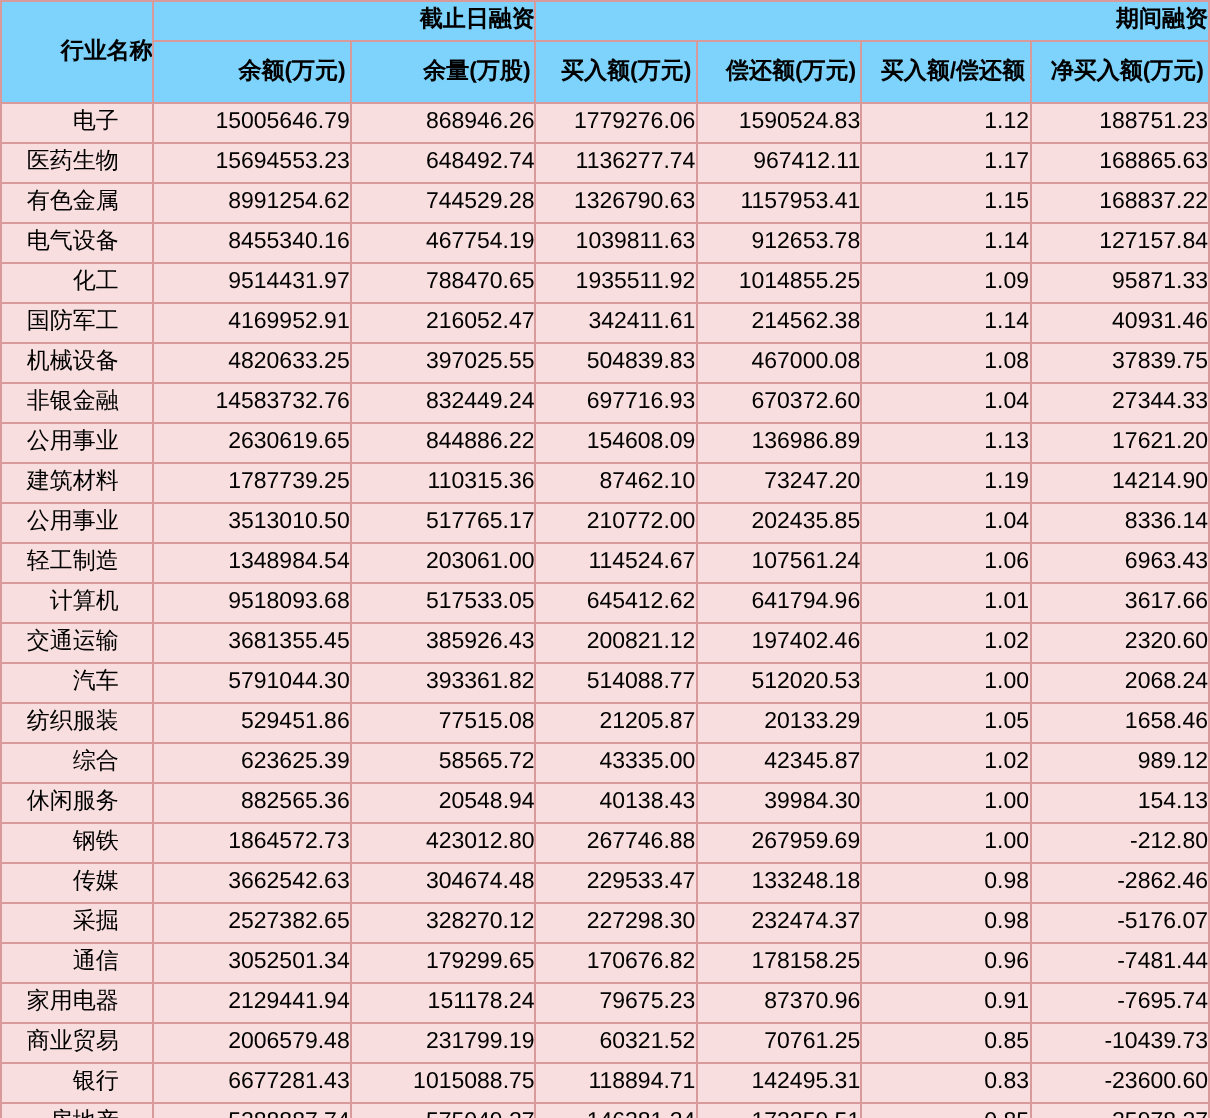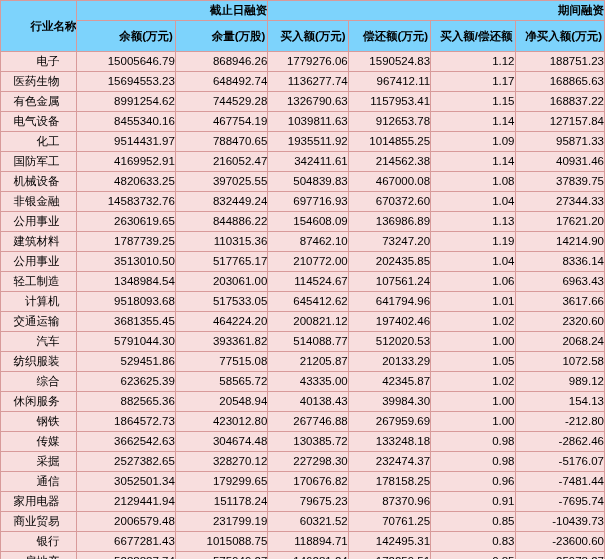--- a/index.html
+++ b/index.html
@@ -208,21 +208,21 @@
           <td>9518093.68</td>
           <td>517533.05</td>
           <td>645412.62</td>
           <td>641794.96</td>
           <td>1.01</td>
           <td>3617.66</td>
         </tr>
         <tr>
           <td class="name">交通运输</td>
           <td>3681355.45</td>
-          <td>464224.20</td>
+          <td>385926.43</td>
           <td>200821.12</td>
           <td>197402.46</td>
           <td>1.02</td>
           <td>2320.60</td>
         </tr>
         <tr>
           <td class="name">汽车</td>
           <td>5791044.30</td>
           <td>393361.82</td>
           <td>514088.77</td>
@@ -230,21 +230,21 @@
           <td>1.00</td>
           <td>2068.24</td>
         </tr>
         <tr>
           <td class="name">纺织服装</td>
           <td>529451.86</td>
           <td>77515.08</td>
           <td>21205.87</td>
           <td>20133.29</td>
           <td>1.05</td>
-          <td>1072.58</td>
+          <td>1658.46</td>
         </tr>
         <tr>
           <td class="name">综合</td>
           <td>623625.39</td>
           <td>58565.72</td>
           <td>43335.00</td>
           <td>42345.87</td>
           <td>1.02</td>
           <td>989.12</td>
         </tr>
@@ -263,21 +263,21 @@
           <td>423012.80</td>
           <td>267746.88</td>
           <td>267959.69</td>
           <td>1.00</td>
           <td>-212.80</td>
         </tr>
         <tr>
           <td class="name">传媒</td>
           <td>3662542.63</td>
           <td>304674.48</td>
-          <td>130385.72</td>
+          <td>229533.47</td>
           <td>133248.18</td>
           <td>0.98</td>
           <td>-2862.46</td>
         </tr>
         <tr>
           <td class="name">采掘</td>
           <td>2527382.65</td>
           <td>328270.12</td>
           <td>227298.30</td>
           <td>232474.37</td>

